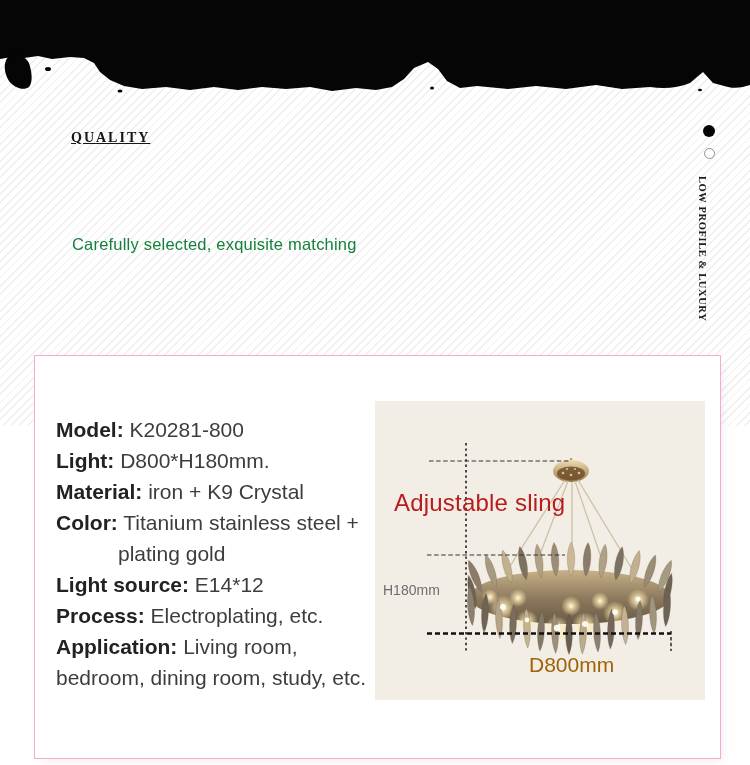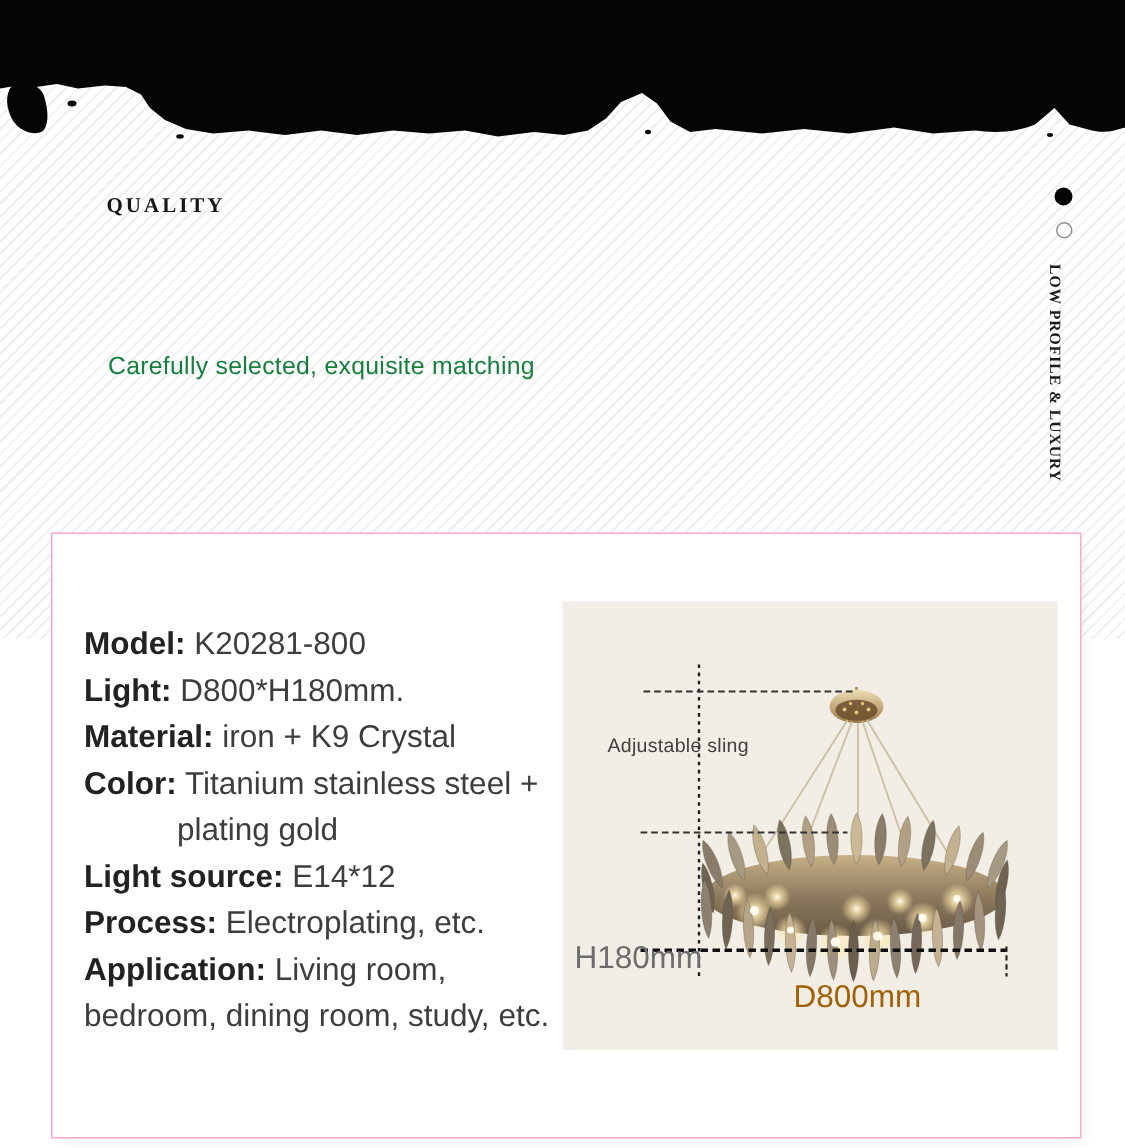--- a/index.html
+++ b/index.html
@@ -10,21 +10,21 @@
   }
   .stripes {
     position:absolute; left:0; top:10px; width:750px; height:416px;
     background:repeating-linear-gradient(135deg, rgba(0,0,0,0.062) 0 1.3px, rgba(255,255,255,0) 1.3px 5.9px);
     z-index:0;
   }
   .banner { position:absolute; left:0; top:0; width:750px; height:95px; z-index:3; }
   .eyebrow {
     position:absolute; left:71px; top:131px; z-index:2;
     font-family:"Liberation Serif", serif; font-weight:bold; font-size:14px;
-    letter-spacing:2px; color:#161616; line-height:14px;
+    letter-spacing:2px; color:#161616; line-height:14px;text-decoration:underline;
   }
   .title {
     position:absolute; left:69px; top:176px; z-index:2;
     font-size:45px; font-weight:bold; letter-spacing:2px; color:#0e0e0e; line-height:45px;
   }
   .subtitle {
     position:absolute; left:72px; top:234px; z-index:2;
     font-size:16.5px; color:#15803d; letter-spacing:0.2px; line-height:20px;
   }
   .dot { position:absolute; border-radius:50%; z-index:2; }
@@ -46,22 +46,22 @@
   }
   .spec-line { white-space:nowrap; }
   .spec-label { font-weight:bold; color:#222222; }
   .indent { padding-left:62px; }
   .panel {
     position:absolute; left:340px; top:45px; width:330px; height:299px;
     background:#f2eee5;
   }
   .panel svg { position:absolute; left:0; top:0; }
   .diag-label { position:absolute; color:#8b8b8b; line-height:1.1; }
-  .lbl-sling    { left:30px;  top:89px;  font-size:13px; color:#404040; letter-spacing:0.2px; }
-  .lbl-height   { left:8px;   top:182px; font-size:21px; color:#6d6d6d;margin-top:44px; }
+  .lbl-sling    { left:19px;  top:89px;  font-size:24px; color:#b91c1c; letter-spacing:0.2px; }
+  .lbl-height   { left:8px;   top:182px; font-size:14px; color:#6d6d6d; }
   .lbl-diameter { left:154px; top:252px; font-size:21px; color:#a16207; }
 </style>
 </head>
 <body>
 
 <div class="page">
 
   <div class="stripes"></div>
 
   <svg class="banner" viewBox="0 0 750 95" aria-hidden="true">

